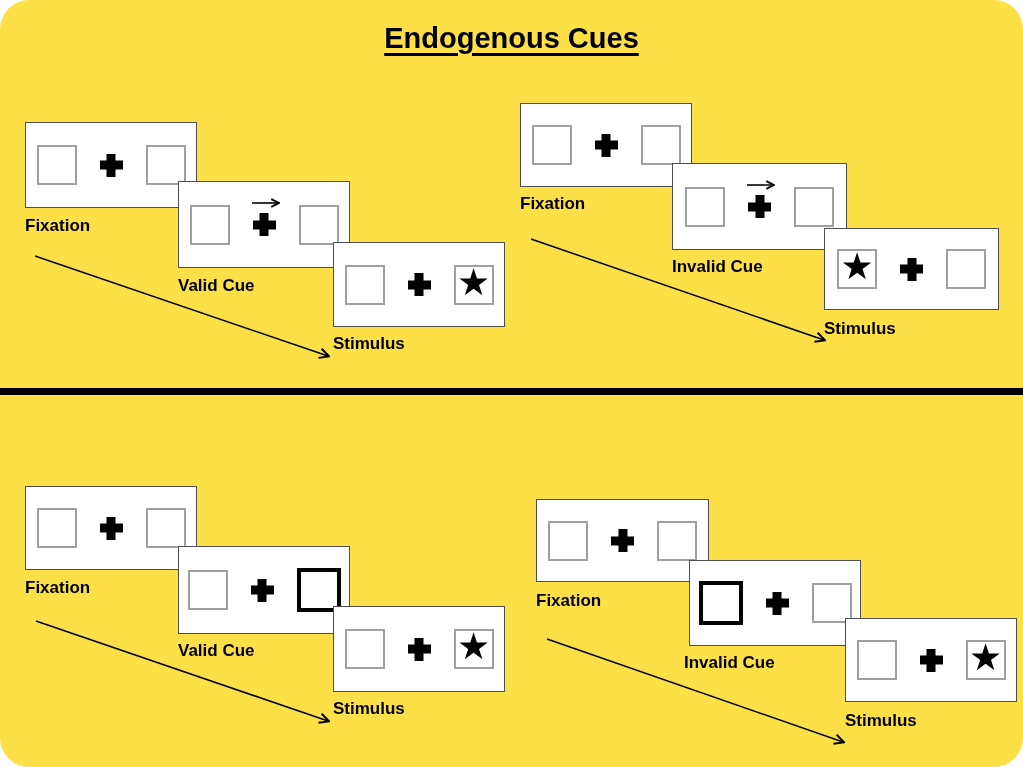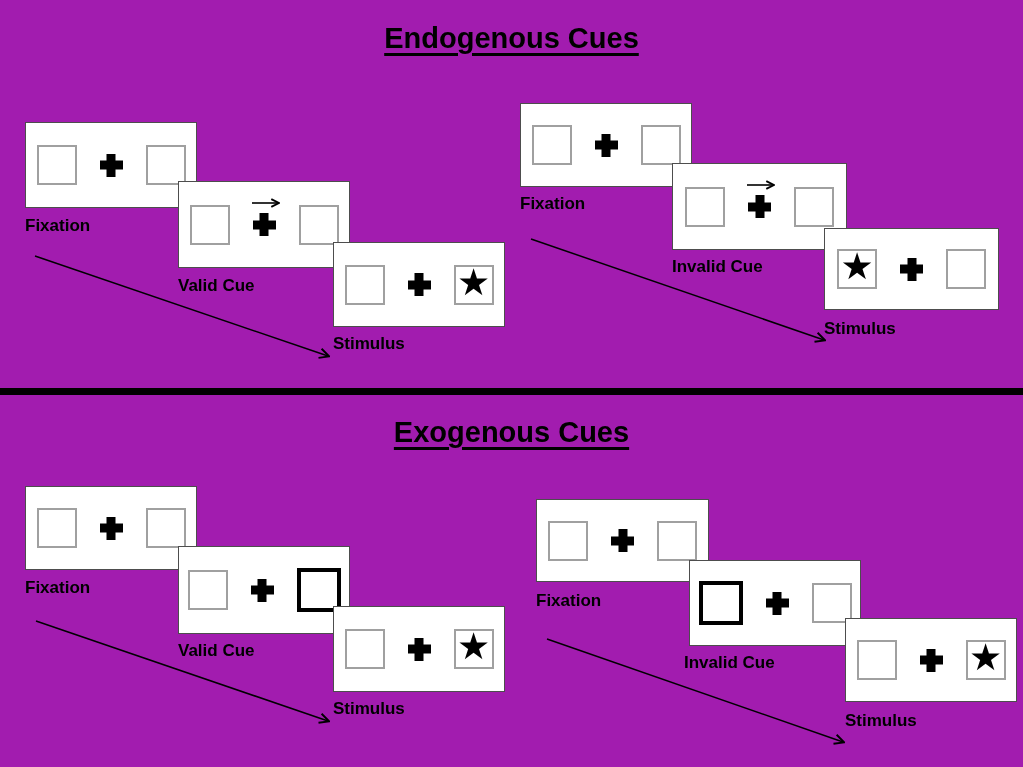--- a/index.html
+++ b/index.html
@@ -1,18 +1,18 @@
 <!DOCTYPE html>
 <html><head>
 <meta charset="utf-8">
 <style>
   html,body { margin:0; padding:0; background:#ffffff; }
   #page {
-    position:relative; width:1023px; height:767px; background:#a21caf;
-    font-family:"Liberation Sans", sans-serif; color:#000; overflow:hidden;
+    position:relative; width:1023px; height:767px; background:#fde047;
+    font-family:"Liberation Sans", sans-serif; color:#000; overflow:hidden;border-radius:29px;
   }
 
   .section-title {
     position:absolute; left:0; width:100%; text-align:center;
     font-size:29px; font-weight:bold;
     text-decoration:underline; text-decoration-thickness:3px; text-underline-offset:5px;
   }
   #title-endo { top:22px; }
   #title-exo  { top:416px; }
 
@@ -159,21 +159,20 @@
       <span class="plus"></span>
       <div class="box"></div>
     </div>
   </div>
   <div class="step-label" id="ei-fix-l">Fixation</div>
   <div class="step-label" id="ei-cue-l">Invalid Cue</div>
   <div class="step-label" id="ei-stim-l">Stimulus</div>
 
   <div class="divider"></div>
 
-  <div class="section-title" id="title-exo">Exogenous Cues</div>
 
   <div class="card" id="xv-fix">
     <div class="row">
       <div class="box"></div>
       <span class="plus"></span>
       <div class="box"></div>
     </div>
   </div>
   <div class="card" id="xv-cue">
     <div class="row">

